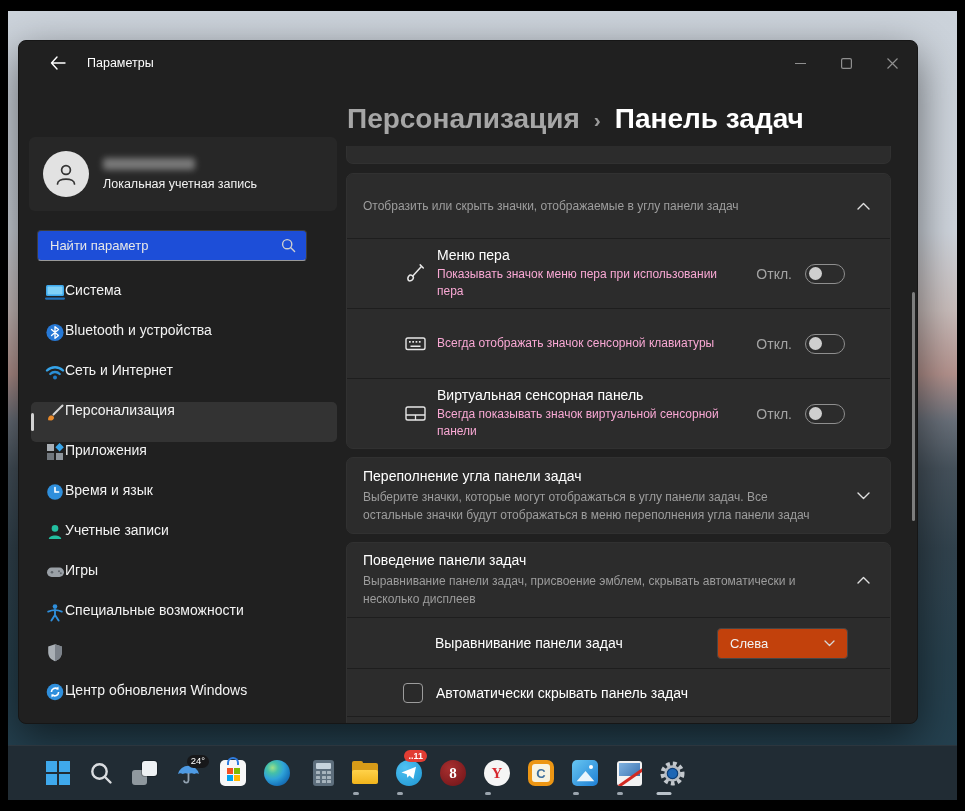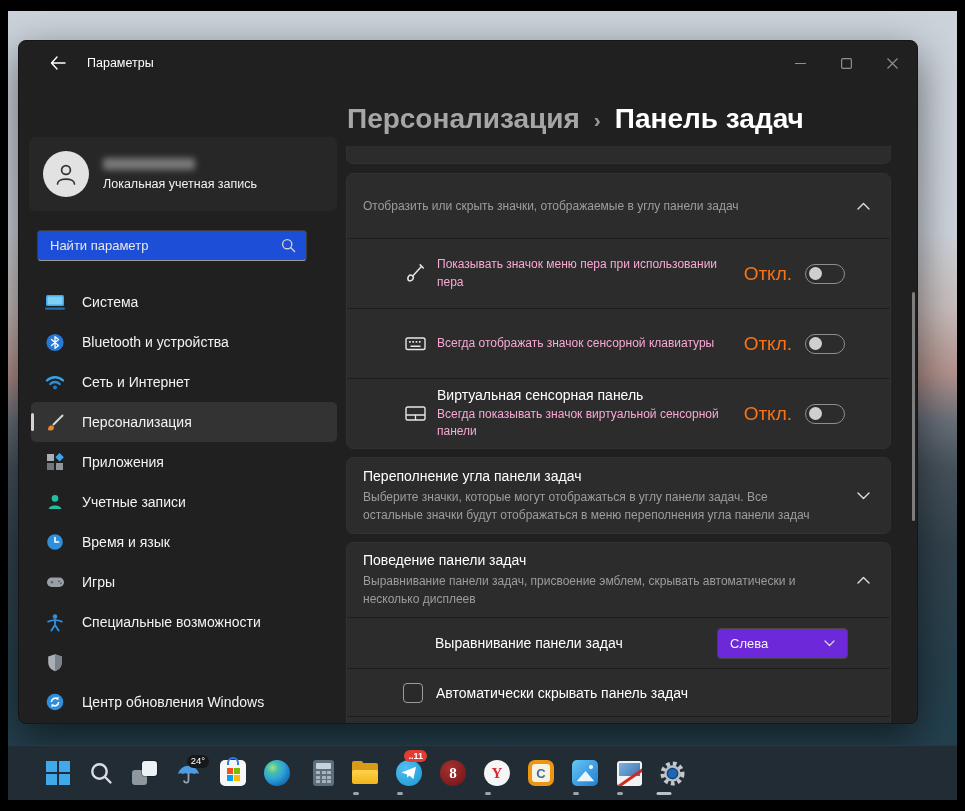--- a/index.html
+++ b/index.html
@@ -19,21 +19,21 @@
   .sidebar{position:absolute;top:44px;left:0;width:330px;bottom:0}
   .account-card{position:absolute;left:10px;top:52px;width:308px;height:74px;background:#272727;border-radius:6px;
     display:flex;align-items:center;padding:0 14px;gap:14px;cursor:pointer}
   .avatar{width:46px;height:46px;border-radius:50%;background:#e2e2e2;display:flex;align-items:center;justify-content:center;flex-shrink:0}
   .acc-name-blur{width:92px;height:12px;background:#8d8d8d;border-radius:3px;filter:blur(3px);opacity:.8;margin-bottom:7px}
   .acc-sub{font-size:12.5px;color:#f2f2f2;white-space:nowrap}
   .searchbox{position:absolute;left:18px;top:145px;width:270px;height:31px;background:#1d4ed8;border:1px solid #3d3d3d;
     border-bottom:1px solid #999;border-radius:4px;display:flex;align-items:center;padding:0 10px 0 12px;cursor:text}
   .search-ph{flex:1;font-size:13px;color:#e8e8e8}
   .nav{position:absolute;top:197px;left:12px;right:12px}
-  .nav-item{height:40px;border-radius:5px;display:flex;align-items:center;padding-left:14px;gap:17px;position:relative;cursor:pointer}
+  .nav-item{height:40px;border-radius:5px;display:flex;align-items:flex-start;padding-left:14px;position:relative;cursor:pointer}
   .nav-item.selected{background:#333333}
   .nav-item.selected::before{content:"";position:absolute;left:0;top:11px;width:3px;height:18px;border-radius:2px;background:#d2d2d2}
   .nav-ico{width:20px;height:20px;display:flex;align-items:center;justify-content:center;flex-shrink:0}
   .nav-label{font-size:14px;color:#f3f3f3;white-space:nowrap}
   
   .content{position:absolute;left:327px;top:44px;width:573px;bottom:0}
   .breadcrumb{position:absolute;top:18px;left:1px;font-size:28px;font-weight:600;display:flex;align-items:center}
   .bc-parent{color:#a6a6a6;cursor:pointer}
   .bc-sep{color:#9a9a9a;font-size:21px;margin:2px 14px 0 14px}
   .bc-current{color:#ffffff}
@@ -45,26 +45,26 @@
   .hdr-64{height:64px}.hdr-75{height:75px}.hdr-74{height:74px}
   .exp-text{flex:1;padding-right:20px}
   .c-title{font-size:14px;color:#ffffff;margin-bottom:4px}
   .c-sub{font-size:12px;color:#9d9d9d;line-height:1.5;max-width:460px}
   .chev{flex-shrink:0}
   .setting-row{border-top:1px solid #1e1e1e;height:70px;display:flex;align-items:center;padding:0 45px 0 56px}
   .row-ico{width:24px;margin-right:10px;display:flex;align-items:center;justify-content:center;flex-shrink:0}
   .row-text{flex:1;padding-right:8px}
   .r-title{font-size:14px;color:#ffffff;margin-bottom:3px}
   .r-sub{font-size:12px;color:#f9a8d4;line-height:1.45;max-width:300px}
-  .state{font-size:19px;color:#f97316;margin-right:13px}
+  .state{font-size:14px;color:#a3a3a3;margin-right:13px}
   .toggle{width:40px;height:20px;border:1px solid #8f8f8f;border-radius:10px;position:relative;cursor:pointer;flex-shrink:0}
   .knob{position:absolute;left:3px;top:2.5px;width:13px;height:13px;border-radius:50%;background:#cfcfcf}
   .control-row{border-top:1px solid #1e1e1e;height:51px;display:flex;align-items:center;padding:0 42px 0 88px}
   .control-label{flex:1;font-size:14px;color:#ffffff}
-  .dropdown{width:131px;height:31px;background:#6d28d9;border:1px solid #464646;border-radius:4px;display:flex;align-items:center;padding:0 12px;cursor:pointer}
+  .dropdown{width:131px;height:31px;background:#c2410c;border:1px solid #464646;border-radius:4px;display:flex;align-items:center;padding:0 12px;cursor:pointer}
   .dd-value{flex:1;font-size:13px;color:#f2f2f2}
   .checkbox-row{border-top:1px solid #1e1e1e;height:48px;display:flex;align-items:center;padding:0 16px 0 56px}
   .checkbox{width:20px;height:20px;background:#2a2a2a;border:1px solid #9c9c9c;border-radius:4px;margin-right:13px;cursor:pointer;flex-shrink:0}
   .cb-label{font-size:14px;color:#ffffff}
   .partial-row{border-top:1px solid #1e1e1e;height:12px}
   .scroll-thumb{position:absolute;right:4px;top:207px;width:3px;height:229px;background:#8e8e8e;border-radius:2px;opacity:.85;cursor:grab}
   
   .taskbar{position:absolute;left:8px;top:745px;width:949px;height:55px;background:#212c34;border-top:1px solid rgba(255,255,255,.05);
     display:flex;align-items:flex-start;padding:7px 0 0 18px}
   .tb-item{width:44px;height:40px;position:relative;display:flex;align-items:center;justify-content:flex-end;cursor:pointer}
@@ -206,34 +206,34 @@
               <rect x="1" y="10" width="7" height="7" fill="#70767c"></rect>
               <rect x="10" y="10" width="7" height="7" fill="#8f959b"></rect>
               <rect x="10.6" y="1.2" width="6" height="6" transform="rotate(45 13.6 4.2)" fill="#3aa6ea"></rect>
             </svg>
         </span>
         <span class="nav-label">Приложения</span>
       </div>
       <div class="nav-item">
         <span class="nav-ico">
           <svg width="18" height="18" viewBox="0 0 18 18">
+              <circle cx="9" cy="9" r="7.8" fill="#2f8fdc"></circle>
+              <path d="M9 4.6 V9 L12.6 9" stroke="#ffffff" stroke-width="1.6" fill="none" stroke-linecap="round"></path>
+            </svg>
+        </span>
+        <span class="nav-label">Время и язык</span>
+      </div>
+      <div class="nav-item">
+        <span class="nav-ico">
+          <svg width="18" height="18" viewBox="0 0 18 18">
               <circle cx="9" cy="5.4" r="3.3" fill="#23bfa0"></circle>
               <path d="M2.8 16 C2.8 11.2 15.2 11.2 15.2 16 Z" fill="#23bfa0"></path>
             </svg>
         </span>
         <span class="nav-label">Учетные записи</span>
-      </div>
-      <div class="nav-item">
-        <span class="nav-ico">
-          <svg width="18" height="18" viewBox="0 0 18 18">
-              <circle cx="9" cy="9" r="7.8" fill="#2f8fdc"></circle>
-              <path d="M9 4.6 V9 L12.6 9" stroke="#ffffff" stroke-width="1.6" fill="none" stroke-linecap="round"></path>
-            </svg>
-        </span>
-        <span class="nav-label">Время и язык</span>
       </div>
       <div class="nav-item">
         <span class="nav-ico">
           <svg width="19" height="18" viewBox="0 0 19 18">
               <rect x="1" y="4.5" width="17" height="9.5" rx="4.7" fill="#9aa0a6"></rect>
               <circle cx="6" cy="9.2" r="1.3" fill="#5f656b"></circle>
               <circle cx="13" cy="8.2" r="1" fill="#5f656b"></circle>
               <circle cx="14.8" cy="10.2" r="1" fill="#5f656b"></circle>
             </svg>
         </span>
@@ -293,20 +293,21 @@
         </div>
 
         <div class="setting-row">
           <span class="row-ico">
             <svg width="23" height="23" viewBox="0 0 23 23">
                 <path d="M4.5 18.5 C2.6 15.3 5.6 11.9 8.2 13.6 C10.7 15.3 8.9 18.7 5.6 18.9 Z" stroke="#e6e6e6" stroke-width="1.5" fill="none" stroke-linejoin="round"></path>
                 <path d="M8.8 13.9 L17.6 4.2 M16.2 2.9 L19.3 6" stroke="#e6e6e6" stroke-width="1.5" fill="none" stroke-linecap="round"></path>
               </svg>
           </span>
           <div class="row-text">
+            <div class="r-title">Меню пера</div>
             <div class="r-sub">Показывать значок меню пера при использовании пера</div>
           </div>
           <span class="state">Откл.</span>
           <div class="toggle">
               <div class="knob"></div>
             </div>
         </div>
 
         <div class="setting-row">
           <span class="row-ico">

